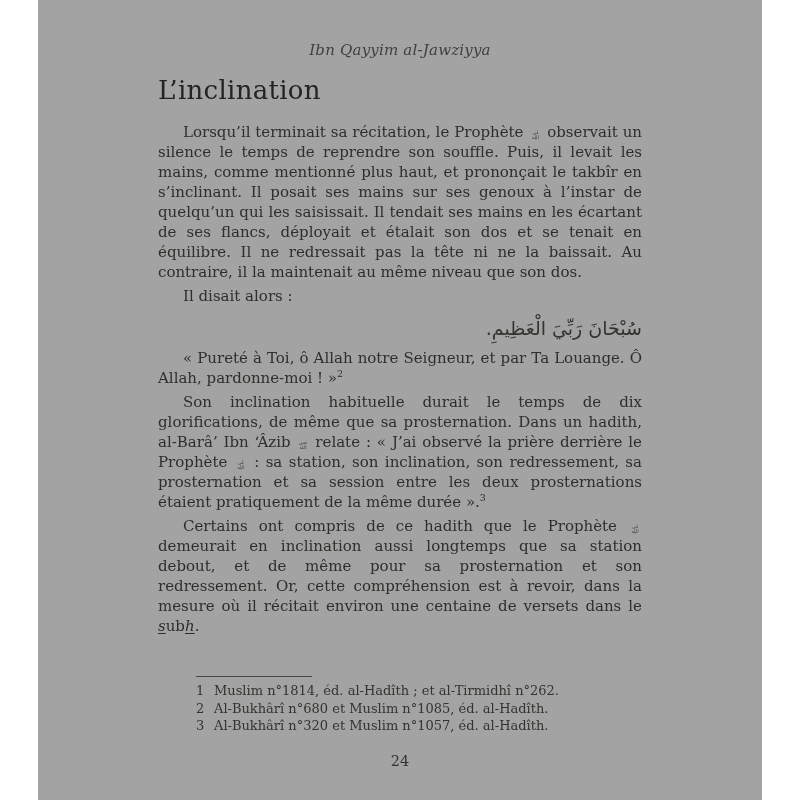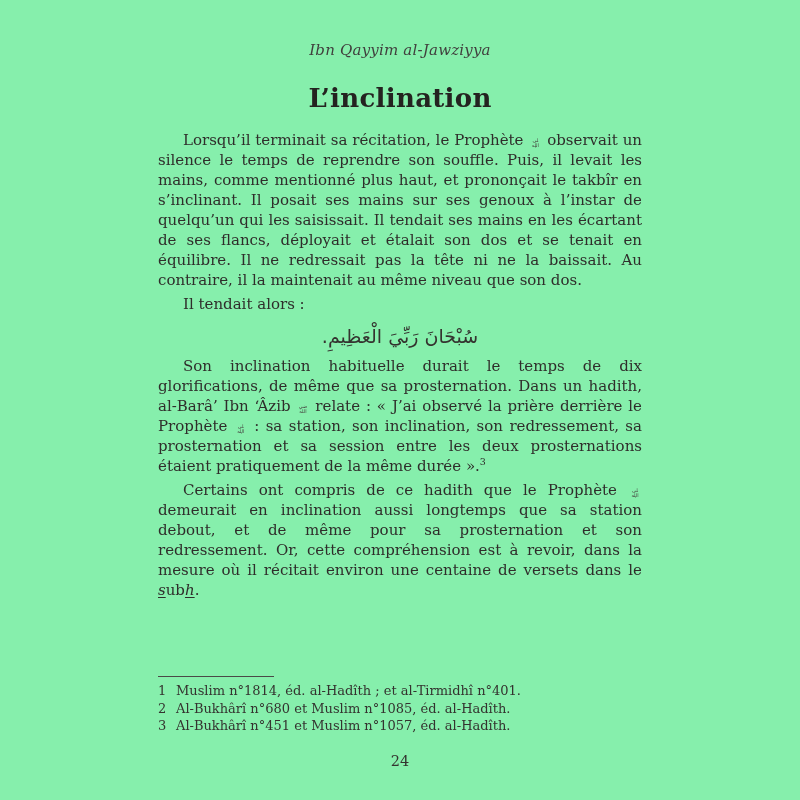--- a/index.html
+++ b/index.html
@@ -1,36 +1,36 @@
 <!DOCTYPE html>
 <html lang="fr"><head>
 <meta charset="utf-8">
 <style>
   html,body { margin:0; padding:0; background:#ffffff; }
   .page {
-    position:relative; width:800px; height:800px; background:#86efac;
+    position:relative; width:724px; height:800px; background:#a3a3a3;
     font-family:"DejaVu Serif", serif; color:#2f2e2b; overflow:hidden;
     margin:0 auto;
   }
   .content { width:484px; margin:0 auto; }
   .running-head {
     margin-top:41px; text-align:center; font-style:italic;
     font-size:15px; color:#403f3d; letter-spacing:0.2px;
   }
   .page-title {
-    margin-top:24px; text-align:center; font-weight:700;
+    margin-top:16px; font-weight:400;
     font-size:26px; color:#242320; letter-spacing:0.3px;
   }
   .flow {
     margin-top:16px; text-align:justify; font-size:15px; line-height:20px;
     hyphens:none; -webkit-hyphens:none;
   }
   .para { margin:4px 0 0 0; text-indent:25px; }
   .arabic-line {
-    margin:8px 0 6px 0; text-align:center; direction:rtl;
+    margin:8px 0 6px 0; direction:rtl;
     font-family:"DejaVu Sans", sans-serif; font-size:19px; line-height:28px;
     color:#34332f;
   }
   .seg-i  { }
   .seg-iu { font-style:italic; text-decoration:underline; text-underline-offset:2px; }
   .seg-sup { vertical-align:super; font-size:9.5px; line-height:0; }
   .seg-saw, .seg-ra {
     display:inline-block; width:14px; direction:rtl;
     font-family:"DejaVu Sans", sans-serif; font-size:5px; line-height:4.6px;
     text-align:center; vertical-align:-3px; color:#45443f;
@@ -52,39 +52,40 @@
 </style>
 </head>
 <body>
 
 <div class="page">
   <div class="content">
     <div class="running-head">Ibn Qayyim al-Jawziyya</div>
     <h1 class="page-title">L’inclination</h1>
     <div class="flow">
         <p class="para">Lorsqu’il terminait sa récitation, le Prophète <span class="seg-saw">صلى الله عليه وسلم</span> observait un silence le temps de reprendre son souffle. Puis, il levait les mains, comme mentionné plus haut, et prononçait le <span class="seg-i">takbîr</span> en s’inclinant. Il posait ses mains sur ses genoux à l’instar de quelqu’un qui les saisissait. Il tendait ses mains en les écartant de ses flancs, déployait et étalait son dos et se tenait en équilibre. Il ne redressait pas la tête ni ne la baissait. Au contraire, il la maintenait au même niveau que son dos.</p>
-        <p class="para">Il tendait alors :</p>
+        <p class="para">Il disait alors :</p>
         <div class="arabic-line">سُبْحَانَ رَبِّيَ الْعَظِيمِ.</div>
+        <p class="para">« Pureté à Toi, ô Allah notre Seigneur, et par Ta Louange. Ô Allah, pardonne-moi ! »<span class="seg-sup">2</span></p>
         <p class="para">Son inclination habituelle durait le temps de dix glorifications, de même que sa prosternation. Dans un hadith, al-Barâ’ Ibn ‘Âzib <span class="seg-ra">رضي الله عنه</span> relate : « J’ai observé la prière derrière le Prophète <span class="seg-saw">صلى الله عليه وسلم</span> : sa station, son inclination, son redressement, sa prosternation et sa session entre les deux prosternations étaient pratiquement de la même durée ».<span class="seg-sup">3</span></p>
         <p class="para">Certains ont compris de ce hadith que le Prophète <span class="seg-saw">صلى الله عليه وسلم</span> demeurait en inclination aussi longtemps que sa station debout, et de même pour sa prosternation et son redressement. Or, cette compréhension est à revoir, dans la mesure où il récitait environ une centaine de versets dans le <span class="seg-iu">s</span><span class="seg-i">ub</span><span class="seg-iu">h</span>.</p>
       </div>
   </div>
 
   <div class="footnotes">
     <div class="fn-rule"></div>
     <div id="fn-list">
         <div class="fn-item">
           <span class="fn-num">1</span>
-          <span class="fn-text">Muslim n°1814, éd. al-Hadîth ; et al-Tirmidhî n°401.</span>
+          <span class="fn-text">Muslim n°1814, éd. al-Hadîth ; et al-Tirmidhî n°262.</span>
         </div>
         <div class="fn-item">
           <span class="fn-num">2</span>
           <span class="fn-text">Al-Bukhârî n°680 et Muslim n°1085, éd. al-Hadîth.</span>
         </div>
         <div class="fn-item">
           <span class="fn-num">3</span>
-          <span class="fn-text">Al-Bukhârî n°451 et Muslim n°1057, éd. al-Hadîth.</span>
+          <span class="fn-text">Al-Bukhârî n°320 et Muslim n°1057, éd. al-Hadîth.</span>
         </div>
       </div>
   </div>
 
   <div class="page-number">24</div>
 </div>
 
 </body></html>

